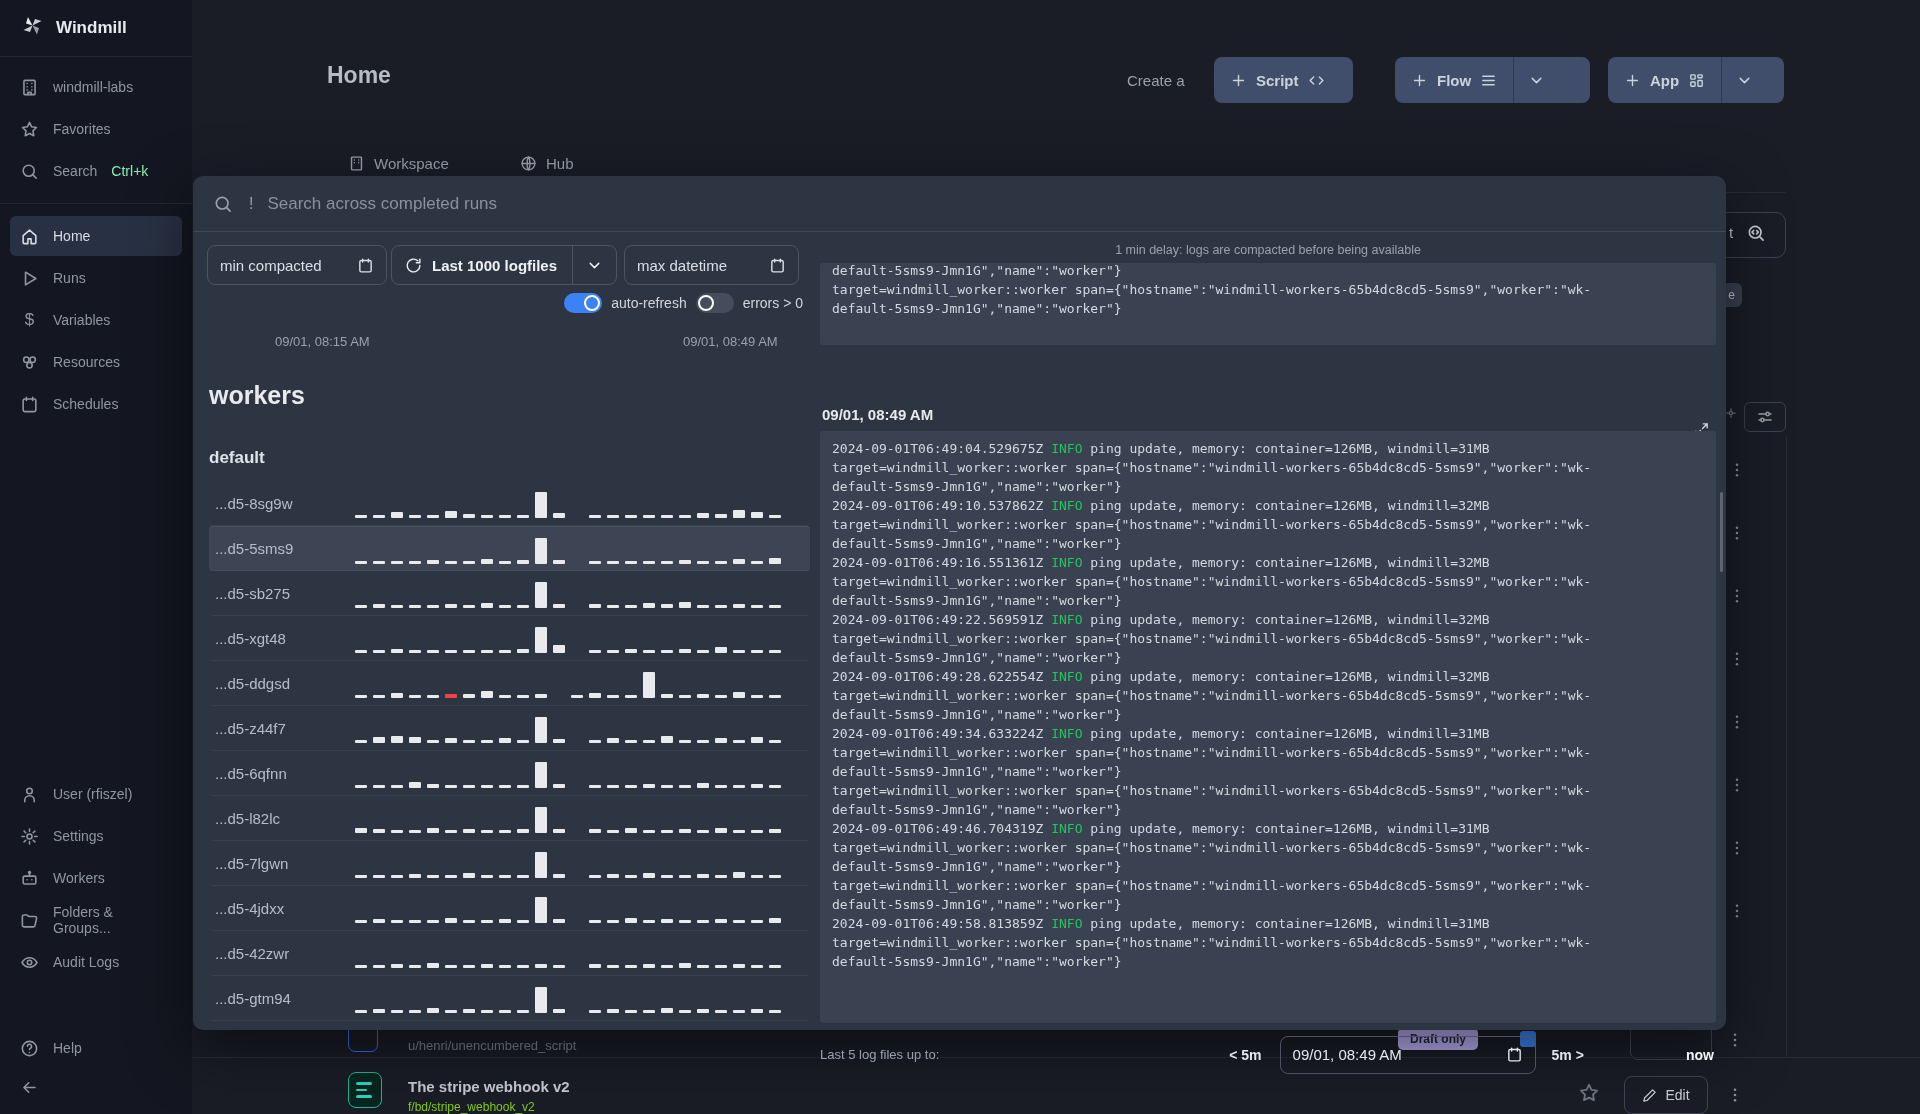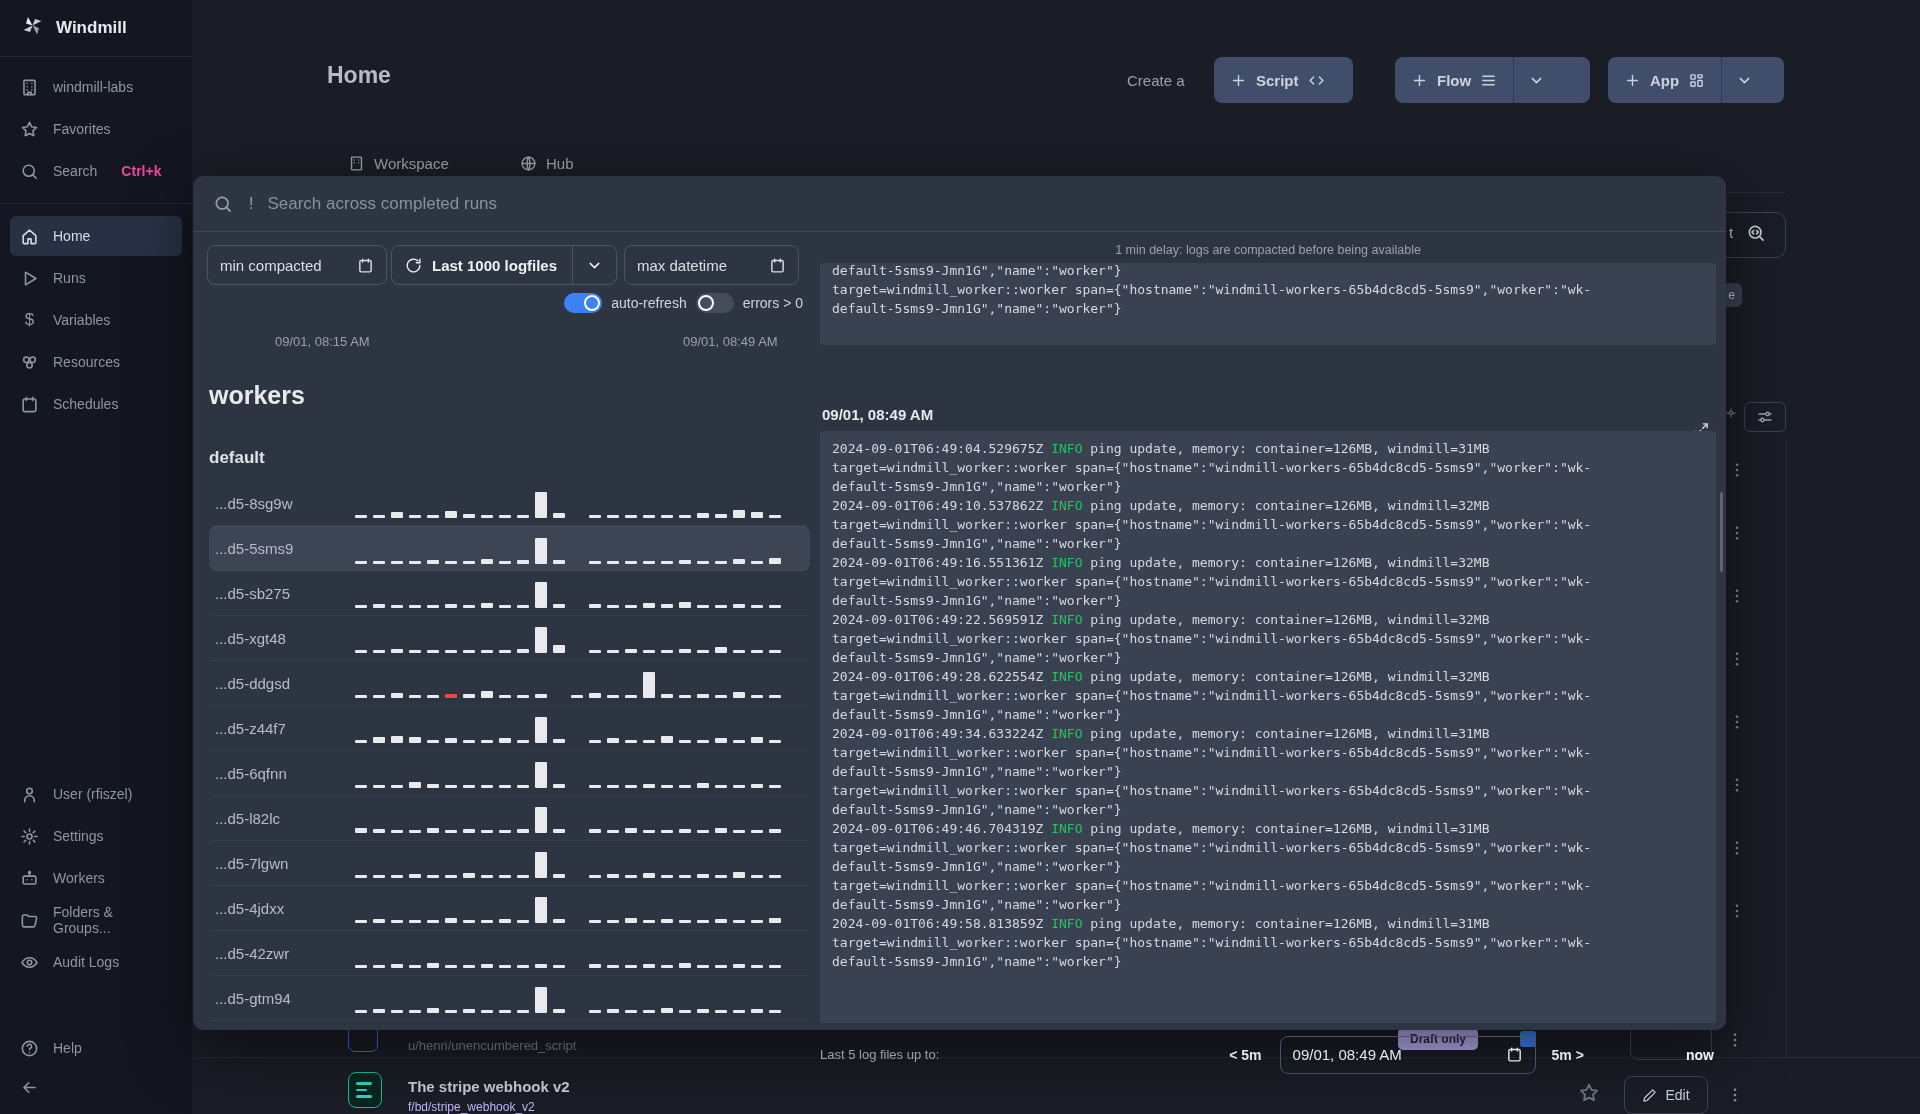--- a/index.html
+++ b/index.html
@@ -10,21 +10,21 @@
   svg.ic { fill:none; stroke:currentColor; stroke-width:2; stroke-linecap:round; stroke-linejoin:round; display:block; }
   svg.fill { fill:currentColor; stroke:none; }
 
   
   .sidebar { position:absolute; left:0; top:0; width:192px; height:1114px; background:#141721; z-index:5; }
   .brand { display:flex; align-items:center; gap:12px; height:57px; padding:0 0 0 20px; color:#e8eaee; font-weight:700; font-size:17px; border-bottom:1px solid #232733; }
   .sb-item { display:flex; align-items:center; gap:14px; height:40px; margin:2px 10px; padding:0 10px; border-radius:6px; color:#8f96a3; font-size:14px; }
   .sb-item.active { background:#283143; color:#d8dbe1; }
   .sb-item .ic { width:19px; height:19px; flex:none; }
   .sb-sec { border-bottom:1px solid #232733; padding:8px 0 10px; }
-  .sb-shortcut { font-weight:700; color:#ec4899; margin-left:10px; }
+  .sb-shortcut { font-weight:400; color:#86efac; margin-left:0; }
   .sb-bottom { position:absolute; left:0; bottom:0; width:100%; padding-bottom:8px; }
   .help-dot { position:absolute; left:173px; top:1040px; width:9px; height:9px; border-radius:50%; background:#3b82f6; }
   .dollar-glyph { font-size:17px; width:19px; text-align:center; font-weight:400; }
 
   
   .page-title { position:absolute; left:327px; top:62px; font-size:23px; font-weight:700; color:#b7bbc4; }
   .create-label { position:absolute; left:1127px; top:72px; font-size:15px; color:#9aa1ad; }
   .hbtn { position:absolute; top:57px; height:46px; background:#404e6b; border-radius:8px; display:flex; align-items:center; color:#ccd2dc; font-size:15px; font-weight:600; }
   .hbtn .seg { display:flex; align-items:center; gap:9px; padding:0 16px; height:100%; }
   .hbtn .chev { width:46px; height:100%; display:flex; align-items:center; justify-content:center; border-left:1px solid #2d3a55; }
@@ -57,21 +57,21 @@
   .fbox .ic { width:17px; height:17px; }
   .toggle { width:38px; height:20px; border-radius:10px; position:relative; flex:none; }
   .toggle .knob { position:absolute; top:2px; width:16px; height:16px; border-radius:50%; background:#2e3542; border:2px solid #fff; }
   .toggle.on { background:#3b82f6; } .toggle.on .knob { right:2px; background:#3b82f6; }
   .toggle.off { background:#454d5d; } .toggle.off .knob { left:2px; background:#454d5d; }
   .range-label { position:absolute; font-size:13px; color:#9aa1ad; top:158px; }
   .workers-h1 { position:absolute; left:16px; top:205px; font-size:25px; font-weight:700; color:#e8eaed; }
   .workers-h2 { position:absolute; left:16px; top:272px; font-size:17px; font-weight:700; color:#dfe2e6; }
   .worker-list { position:absolute; left:16px; top:305px; width:601px; }
   .worker-row { display:flex; align-items:center; height:45px; border-bottom:1px solid rgba(255,255,255,.05); padding:0 6px; border-radius:4px; }
-  .worker-row.selected { background:#3d4453; border-top:1px solid rgba(255,255,255,.08);border-radius:8px; }
+  .worker-row.selected { background:#3d4453; border-top:1px solid rgba(255,255,255,.08); }
   .worker-name { width:140px; font-size:15px; color:#b7bdc8; flex:none; }
   .sparkline { display:flex; align-items:flex-end; gap:6px; width:445px; height:30px; overflow:hidden; }
   .sparkline .bar { width:12px; flex:none; background:#e8eaee; border-radius:1px; }
   .sparkline .bar.red { background:#ef4444; }
 
   .log-col { position:absolute; left:627px; top:56px; width:896px; height:798px; }
   .delay-notice { position:absolute; top:11px; width:100%; text-align:center; font-size:12.5px; color:#9ba1ac; }
   .log-box { position:absolute; left:0; width:896px; background:#3a4150; border-radius:3px; overflow:hidden; font-family:"DejaVu Sans Mono", monospace; font-size:13px; line-height:19px; color:#d4d9e0; padding:8px 12px; }
   .log-box .lg { white-space:pre; }
   .lvl { color:#22c55e; }
@@ -433,21 +433,21 @@
       </svg></span>
 
   <div class="bg-line" style="left:193px; top:1057px; width:1727px; height:1px;"></div>
 
   <div class="flow-ic">
       <i style="width:16px"></i>
       <i style="width:11px"></i>
       <i style="width:16px"></i>
     </div>
   <span class="abs item-title" style="left:408px; top:1078px;">The stripe webhook v2</span>
-  <span class="abs row-path" style="left:408px; top:1100px; font-size:12px; color:#c4b5fd;">f/bd/stripe_webhook_v2</span>
+  <span class="abs row-path" style="left:408px; top:1100px; font-size:12px; color:#84cc16;">f/bd/stripe_webhook_v2</span>
   <span class="abs" style="left:1578px; top:1082px; color:#707785;">
       <svg class="ic" width="22" height="22" viewBox="0 0 24 24">
         <path d="M12 3l2.7 5.6 6.1.9-4.4 4.2 1 6.1L12 17l-5.4 2.8 1-6.1L3.2 9.5l6.1-.9z"></path>
       </svg>
     </span>
   <span class="edit-btn" style="left:1624px; top:1076px;">
     <span>
         <svg class="ic" width="15" height="15" viewBox="0 0 24 24">
           <path d="M17 3l4 4L8 20l-5 1 1-5z"></path>
         </svg>

